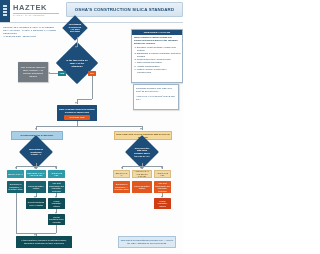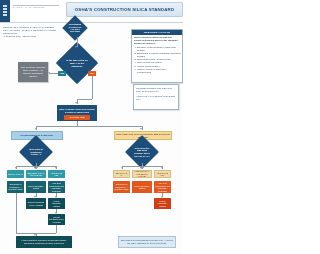--- a/index.html
+++ b/index.html
@@ -95,20 +95,21 @@
 <div id="sheet">
 
   <div class="hdr">
     <div class="hdr-accent">
       <i style="top:5px"></i>
         <i style="top:8px"></i>
         <i style="top:11px"></i>
         <i style="top:14px"></i>
     </div>
     <div class="logo">
+      <div class="logo-word">HAZTEK</div>
       <div class="logo-rule"></div>
       <div class="logo-sub">SAFETY MANAGEMENT</div>
     </div>
     <div class="title-bar">
       <span>OSHA'S CONSTRUCTION SILICA STANDARD</span>
     </div>
   </div>
   <div class="hdr-rule"></div>
 
   <div class="contact">

